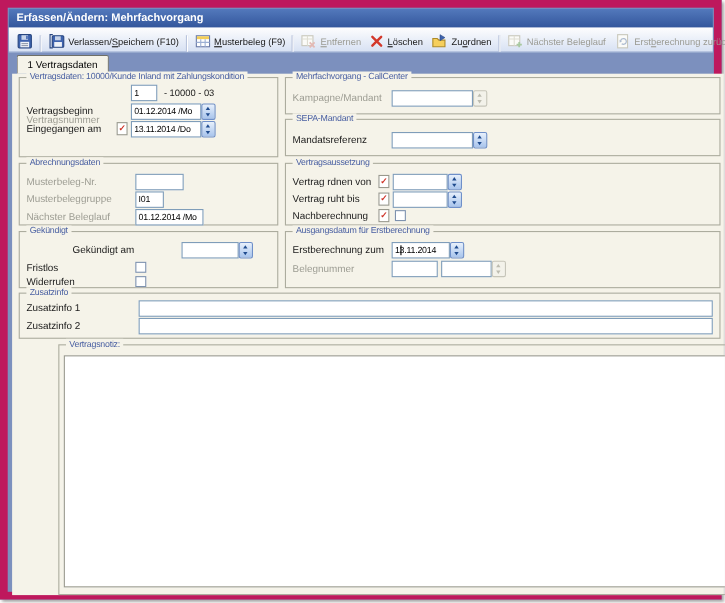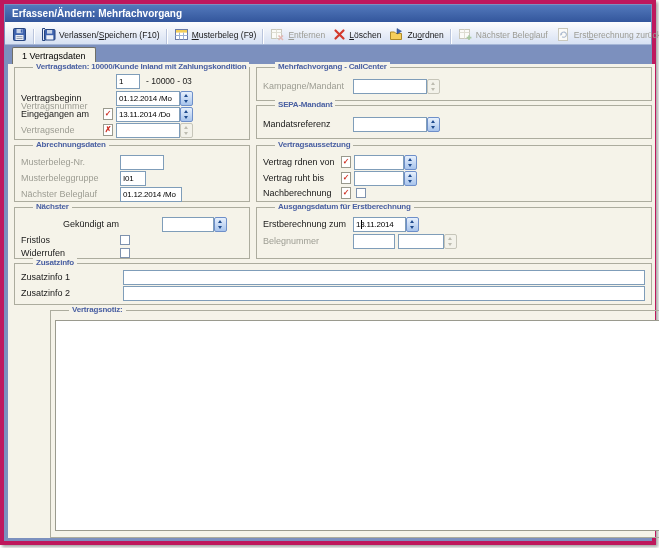--- a/index.html
+++ b/index.html
@@ -1,19 +1,19 @@
 <!DOCTYPE html>
 <html><head>
 <meta charset="utf-8">
 <style>
   html,body{margin:0;padding:0;}
   body{width:659px;height:548px;position:relative;background:#ffffff;
        font-family:"Liberation Sans",sans-serif;overflow:hidden;}
   .window{position:absolute;left:0;top:0;width:656px;height:545px;
-          background:#7C90BE;border:4px solid #be185d;box-sizing:border-box;
+          background:#7C90BE;border:7px solid #be185d;box-sizing:border-box;
           box-shadow:2px 2px 3px rgba(90,90,90,.55);}
   
   .titlebar{position:absolute;left:1px;top:1px;right:1px;height:17px;
             background:linear-gradient(#5379BC,#33569C);
             color:#fff;font-weight:bold;font-size:10px;line-height:17px;padding-left:7px;}
   
   .toolbar{position:absolute;left:1px;top:18px;right:1px;height:23px;
            background:linear-gradient(#FDFDFE,#D7E1F3);
            border-bottom:1px solid #A5B6D6;display:flex;align-items:flex-end;
            padding:0 3px;box-sizing:border-box;}
@@ -25,22 +25,22 @@
   .tico{display:flex;flex:none;}
   
   .tabstrip{position:absolute;left:1px;top:41px;right:1px;height:19px;background:#7C90BE;}
   .tab{position:absolute;left:7px;bottom:0;height:17px;background:#F5F3E9;
        border:1px solid #6F6F66;border-bottom:none;border-radius:2px 2px 0 0;
        font-size:9px;line-height:16px;padding:0 9px;box-sizing:border-box;}
   
   .content{position:absolute;left:4px;top:60px;width:647px;height:474px;background:#F5F3E9;}
   
   .grp{position:absolute;border:1px solid #ACAC9E;box-sizing:border-box;}
-  .grp-title{position:absolute;top:-6px;left:18px;background:#F5F3E9;padding:0 3px;
-             font-size:8px;letter-spacing:-0.2px;color:#4A60A2;white-space:nowrap;font-weight:bold;}
+  .grp-title{position:absolute;top:-6px;left:6px;background:#F5F3E9;padding:0 3px;
+             font-size:8px;letter-spacing:-0.2px;color:#4A60A2;white-space:nowrap;}
   .row{position:absolute;left:0;width:100%;height:15px;}
   .lbl{position:absolute;font-size:9px;line-height:15px;color:#1a1a1a;white-space:nowrap;}
   .lbl.dis{color:#9D9D93;}
   .inp{position:absolute;box-sizing:border-box;height:15px;top:0;
        border:1px solid #7F9DB9;background:#fff;
        font-family:"Liberation Sans",sans-serif;font-size:8px;letter-spacing:-0.2px;
        padding:0 2px;color:#000;outline:none;}
   .suffix{position:absolute;font-size:8.5px;line-height:15px;color:#1a1a1a;white-space:nowrap;}
   .spin{position:absolute;top:0;width:13px;height:15px;box-sizing:border-box;
         border:1px solid #6E8FC9;border-radius:2px;
@@ -181,46 +181,40 @@
       <span class="lbl" style="left:6px;">Vertragsbeginn</span>
       <input class="inp" style="left: 101px; width: 64px;" value="01.12.2014 /Mo">
       <span class="spin" style="left:165px;"></span>
     </div>
     <div class="row" style="top:39px;">
       <span class="lbl" style="left:6px;">Eingegangen am</span>
       <span class="ico" style="left:88px;">✓</span>
       <input class="inp" style="left: 101px; width: 64px;" value="13.11.2014 /Do">
       <span class="spin" style="left:165px;"></span>
     </div>
-    <div class="row" style="top:55px;">
-      <span class="lbl dis" style="left:6px;">Vertragsende</span>
-      <span class="ico" style="left:88px;">✗</span>
-      <input class="inp" style="left: 101px; width: 64px;" value="">
-      <span class="spin dis" style="left:165px;"></span>
-    </div>
   </div>
 
   <div class="grp" style="left:10px;top:141px;width:236px;height:57px;">
     <span class="grp-title">Abrechnungsdaten</span>
     <div class="row" style="top:9px;">
       <span class="lbl dis" style="left:6px;">Musterbeleg-Nr.</span>
       <input class="inp" style="left: 105px; width: 44px;" value="">
     </div>
     <div class="row" style="top:25px;">
       <span class="lbl dis" style="left:6px;">Musterbeleggruppe</span>
       <input class="inp" style="left: 105px; width: 26px;" value="I01">
     </div>
     <div class="row" style="top:41px;">
       <span class="lbl dis" style="left:6px;">Nächster Beleglauf</span>
       <input class="inp" style="left: 105px; width: 62px;" value="01.12.2014 /Mo">
     </div>
   </div>
 
   <div class="grp" style="left:10px;top:203px;width:236px;height:52px;">
-    <span class="grp-title">Nächster</span>
+    <span class="grp-title">Gekündigt</span>
     <div class="row" style="top:9px;margin-left:42px;">
       <span class="lbl" style="left:6px;">Gekündigt am</span>
       <input class="inp" style="left: 105px; width: 52px;" value="">
       <span class="spin" style="left:157px;"></span>
     </div>
     <div class="row" style="top:25px;">
       <span class="lbl" style="left:6px;">Fristlos</span>
       <span class="cb" style="left:105px;"></span>
     </div>
     <div class="row" style="top:38px;">

